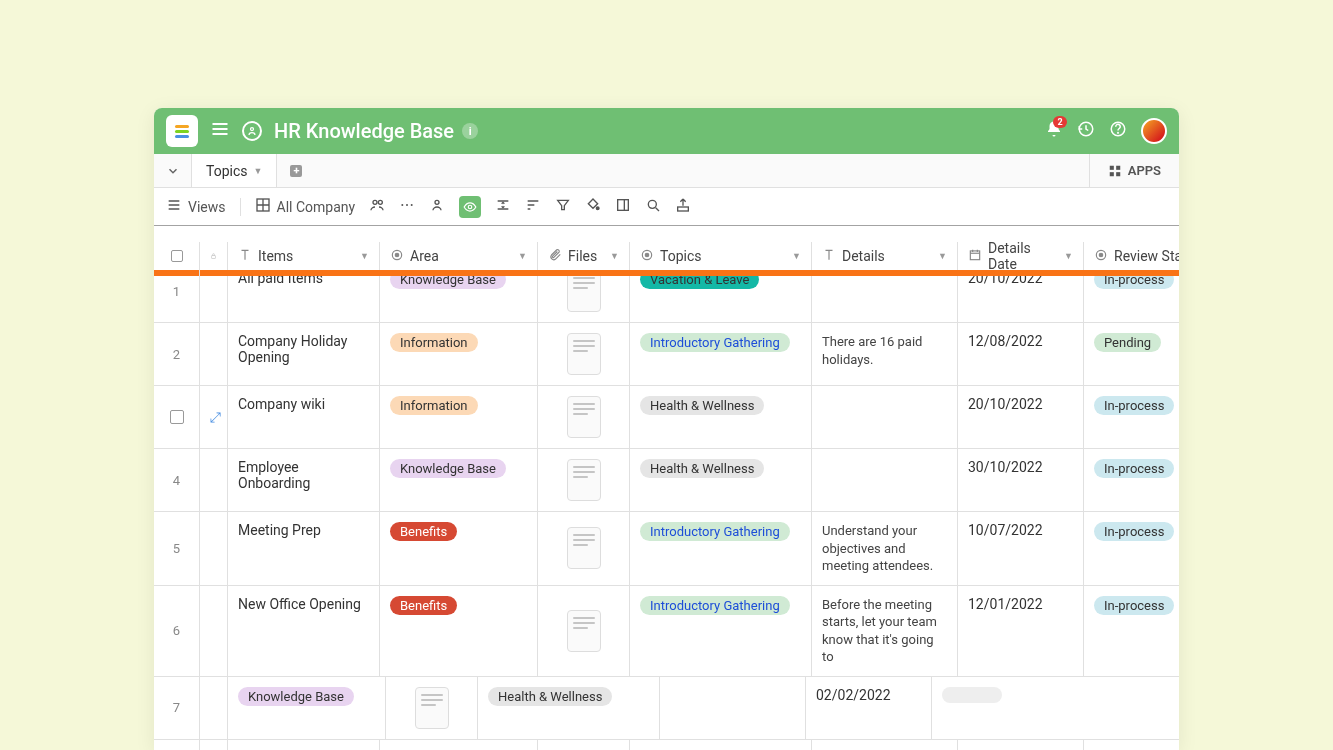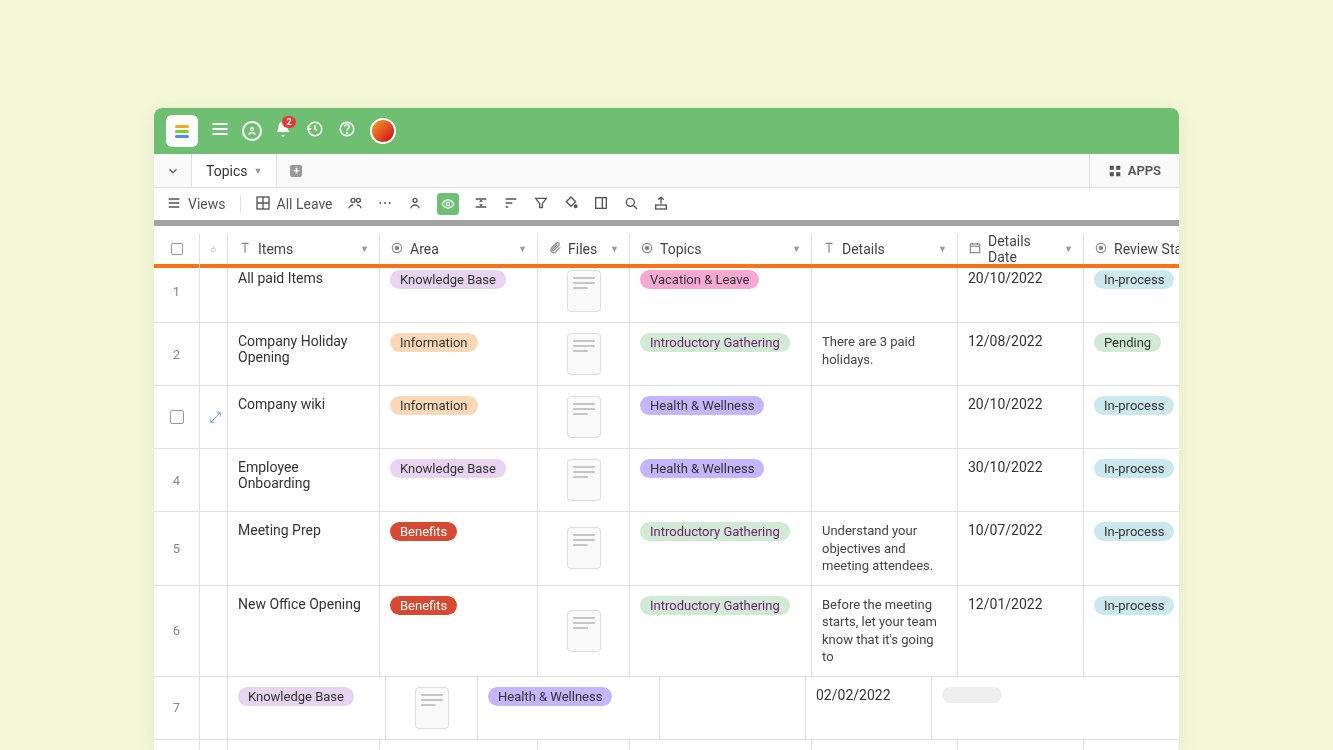--- a/index.html
+++ b/index.html
@@ -22,27 +22,27 @@
 .notif-badge{position:absolute;top:-4px;right:-4px;background:#e53935;color:#fff;font-size:9px;font-weight:bold;border-radius:8px;padding:1px 4px;min-width:14px;text-align:center}
 .hdr-icon svg{width:18px;height:18px}
 .avatar{width:26px;height:26px;border-radius:50%;background:linear-gradient(135deg,#f5a623,#d0021b);border:2px solid #fff}
 .tabbar{height:34px;background:#fafafa;border-bottom:1px solid #e0e0e0;display:flex;align-items:stretch}
 .chev-btn{width:38px;display:flex;align-items:center;justify-content:center;border-right:1px solid #e0e0e0;color:#666;cursor:pointer}
 .tab{background:#fff;border-right:1px solid #e0e0e0;display:flex;align-items:center;padding:0 14px;gap:6px;font-size:14px;color:#333;cursor:pointer}
 .tab-caret{font-size:9px;color:#999}
 .add-tab{width:38px;display:flex;align-items:center;justify-content:center}
 .add-tab-inner{width:12px;height:12px;background:#999;color:#fff;font-size:11px;font-weight:bold;display:flex;align-items:center;justify-content:center;border-radius:2px;cursor:pointer}
 .apps-btn{margin-left:auto;border-left:1px solid #e0e0e0;display:flex;align-items:center;padding:12px 18px;gap:6px;font-size:13px;font-weight:600;color:#555;cursor:pointer}
-.toolbar{height:38px;border-bottom:6px solid #a3a3a3;display:flex;align-items:center;padding:0 12px;gap:14px;font-size:14px;color:#555}
+.toolbar{height:38px;border-bottom:1px solid #a3a3a3;display:flex;align-items:center;padding:0 12px;gap:14px;font-size:14px;color:#555}
 .tb-sep{width:1px;height:18px;background:#e0e0e0}
 .tb-item{display:flex;align-items:center;gap:6px;cursor:pointer}
 .tb-icon svg{width:16px;height:16px}
 .tb-eye{width:22px;height:22px;background:#6fbf73;border-radius:4px;display:flex;align-items:center;justify-content:center;color:#fff}
 .grid{overflow:auto}
-.gridhead{display:flex;height:34px;background:#fff;position:sticky;top:8px;border-bottom:4px solid #f97316}
+.gridhead{display:flex;height:34px;background:#fff;position:sticky;top:16px;border-bottom:6px solid #f97316}
 .gh{border-right:1px solid #e0e0e0;display:flex;align-items:center;padding:0 10px;gap:6px;font-size:14px;color:#444;flex-shrink:0;position:relative}
 .gh-rownum{width:46px;justify-content:center}
 .gh-lock{width:28px;justify-content:center;color:#bbb}
 .gh-items{width:152px}
 .gh-area{width:158px}
 .gh-files{width:92px}
 .gh-topics{width:182px}
 .gh-details{width:146px}
 .gh-date{width:126px}
 .gh-status{width:120px}
@@ -57,23 +57,23 @@
 .c-area{width:158px}
 .c-files{width:92px;align-items:center;justify-content:center}
 .c-topics{width:182px}
 .c-details{width:146px;font-size:13px;color:#444;line-height:1.35}
 .c-date{width:126px}
 .c-status{width:120px}
 .tag{display:inline-block;padding:2px 10px;border-radius:10px;font-size:13px}
 .tag-kb{background:#e8d4f0;color:#333}
 .tag-info{background:#fcd9b6;color:#333}
 .tag-ben{background:#d64933;color:#fff}
-.tag-vac{background:#f9a8d4;color:#333}
-.tag-intro{background:#d0ead4;color:#701a75}
-.tag-hw{background:#c4b5fd;color:#333}
+.tag-vac{background:#14b8a6;color:#333}
+.tag-intro{background:#d0ead4;color:#1d4ed8}
+.tag-hw{background:#e5e5e5;color:#333}
 .tag-inproc{background:#cce8ef;color:#333}
 .tag-pend{background:#d0ead4;color:#333}
 .tag-req{background:#fcecc0;color:#333}
 .tag-blank{background:#eee;width:60px;height:16px;border-radius:8px}
 .file-thumb{width:34px;height:42px;border:1px solid #ddd;border-radius:4px;background:#fafafa;padding:6px 5px;display:flex;flex-direction:column;gap:3px}
 .file-thumb span{display:block;height:2px;background:#c5c5c5;border-radius:1px}
 .file-thumb span:nth-child(3){width:70%}
 .row3 .c-rownum{background:#fff}
 .row3-check{width:14px;height:14px;border:1.5px solid #999;border-radius:2px}
 .row3-expand{position:absolute;right:-22px;color:#4a90e2;font-size:14px}
@@ -95,20 +95,24 @@
           <line x1="3" y1="6" x2="21" y2="6"></line>
           <line x1="3" y1="12" x2="21" y2="12"></line>
           <line x1="3" y1="18" x2="21" y2="18"></line>
         </svg></div>
     <div class="users-icon">
         <svg viewBox="0 0 24 24" width="12" height="12" fill="none" stroke="currentColor" stroke-width="2.5">
           <circle cx="12" cy="8" r="3"></circle>
           <path d="M6 20c0-3 3-5 6-5s6 2 6 5"></path>
         </svg>
       </div>
+    <div class="title">
+      <span>HR Knowledge Base</span>
+      <span class="info-icon">i</span>
+    </div>
     <div class="header-right">
       <div class="hdr-icon notif">
         <svg viewBox="0 0 24 24" fill="currentColor">
             <path d="M12 2a6 6 0 00-6 6v4l-2 3v1h16v-1l-2-3V8a6 6 0 00-6-6zm0 20a2 2 0 002-2h-4a2 2 0 002 2z"></path>
           </svg>
         <span class="notif-badge">2</span>
       </div>
       <div class="hdr-icon"><svg viewBox="0 0 24 24" fill="none" stroke="currentColor" stroke-width="2">
             <path d="M3 12a9 9 0 109-9 9 9 0 00-9 9z"></path>
             <path d="M3 8v4h4"></path>
@@ -156,21 +160,21 @@
           </svg></span>
       <span>Views</span>
     </div>
     <span class="tb-sep"></span>
     <div class="tb-item">
       <span class="tb-icon"><svg viewBox="0 0 24 24" fill="none" stroke="currentColor" stroke-width="2">
             <rect x="3" y="3" width="18" height="18"></rect>
             <line x1="3" y1="12" x2="21" y2="12"></line>
             <line x1="12" y1="3" x2="12" y2="21"></line>
           </svg></span>
-      <span>All Leave</span>
+      <span>All Company</span>
     </div>
     <span class="tb-icon"><svg viewBox="0 0 24 24" fill="none" stroke="currentColor" stroke-width="2">
           <circle cx="9" cy="8" r="3"></circle>
           <circle cx="17" cy="8" r="3"></circle>
           <path d="M3 20c0-3 3-5 6-5m6 0c3 0 6 2 6 5"></path>
         </svg></span>
     <span class="tb-icon"><svg viewBox="0 0 24 24" fill="currentColor">
           <circle cx="5" cy="12" r="1.5"></circle>
           <circle cx="12" cy="12" r="1.5"></circle>
           <circle cx="19" cy="12" r="1.5"></circle>
@@ -317,21 +321,21 @@
           <div class="cell c-files">
             <div class="file-thumb">
               <span></span>
               <span></span>
               <span></span>
             </div>
           </div>
           <div class="cell c-topics">
             <span class="tag tag-intro">Introductory Gathering</span>
           </div>
-          <div class="cell c-details">There are 3 paid holidays.</div>
+          <div class="cell c-details">There are 16 paid holidays.</div>
           <div class="cell c-date">12/08/2022</div>
           <div class="cell c-status" style="border-right:none">
             <span class="tag tag-pend">Pending</span>
           </div>
         </div>
         <div class="row row3">
           <div class="cell c-rownum">
             <span class="row3-check"></span>
             <span class="row3-expand">⤢</span>
           </div>

